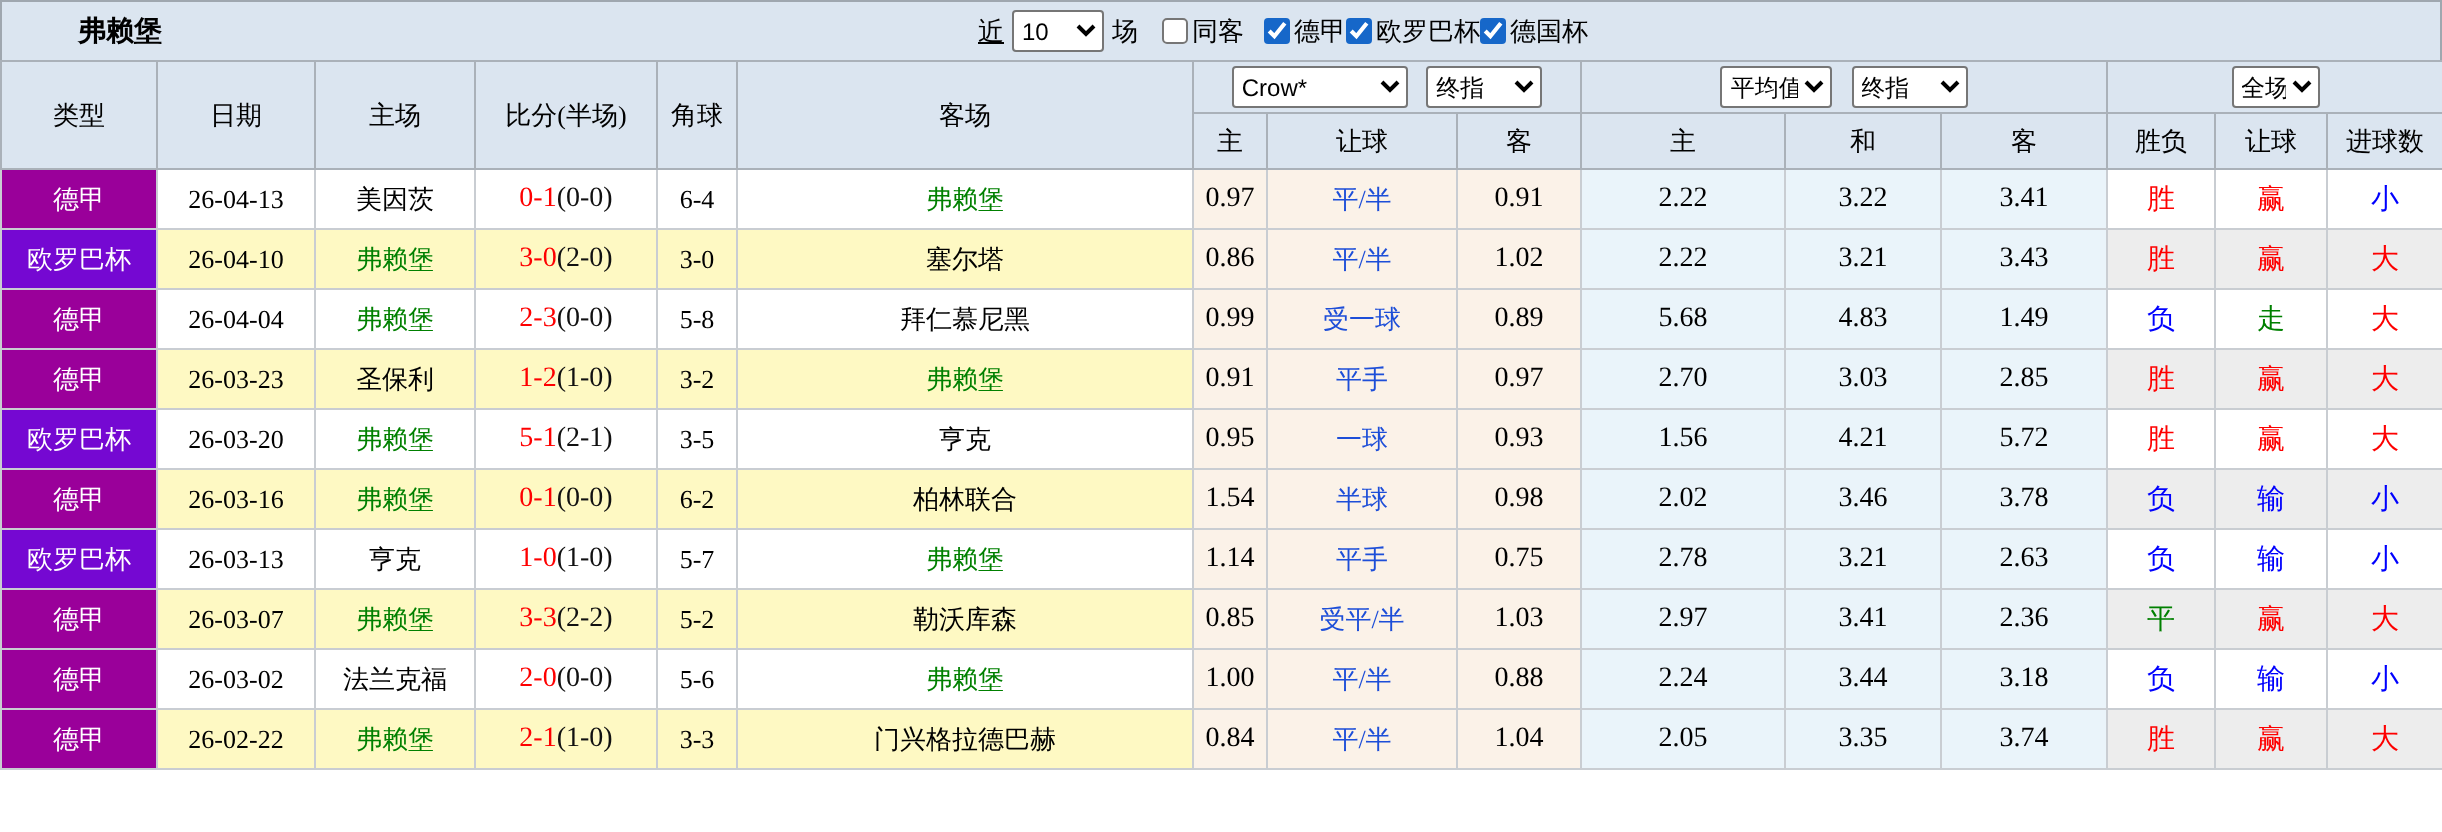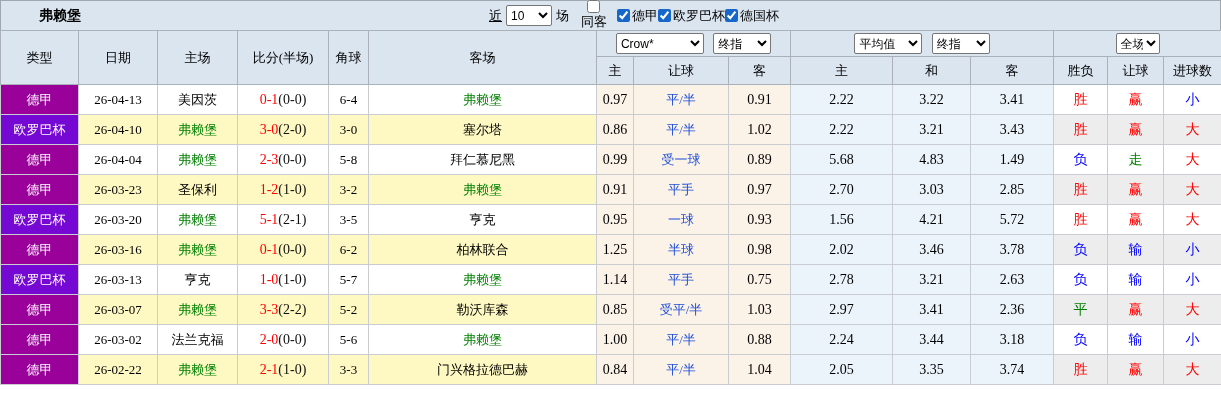--- a/index.html
+++ b/index.html
@@ -7,25 +7,25 @@
   .panel { width:1221px; height:416px; font-family:"Liberation Serif","DejaVu Serif",serif; color:#000; overflow:hidden; }
   .title-bar { position:relative; height:30px; background:#DBE5F0; border:1px solid #9FA7AF; border-bottom:none; display:flex; align-items:center; }
   .title { font-weight:bold; font-size:14px; margin-left:38px; }
   .controls { position:absolute; left:488px; top:0; height:100%; display:flex; align-items:center; font-size:13px; font-family:"Liberation Sans","DejaVu Sans",sans-serif; }
   .controls > * { margin-right:4px; }
   .near { text-decoration:underline; cursor:pointer; }
   select { font-family:"Liberation Sans","DejaVu Sans",sans-serif; font-size:12px; height:21px; background:#fff; border:1px solid #767676; border-radius:2px; }
   .sel-count { width:46px; }
   .sel-book { width:88px; }
   .sel-final { width:58px; }
-  .sel-avg { width:68px; }
+  .sel-avg { width:56px; }
   .sel-scope { width:44px; }
   input[type=checkbox]{ width:13px; height:13px; accent-color:#1667C9; vertical-align:middle; margin-right:2px; }
   .controls label { display:inline-flex; align-items:center; }
-  .gap-left { margin-left:8px;flex-direction:column; }
+  .gap-left { margin-left:8px; }
   table { width:1221px; table-layout:fixed; border-collapse:collapse; border:1px solid #9FA7AF; }
   thead th { background:#DBE5F0; border:1px solid #AAB1B9; font-weight:normal; font-size:13px; text-align:center; }
   tr.h1 { height:26px; }
   tr.h2 { height:28px; }
   .selcell select { margin:0 3px; }
   tbody td { border:1px solid #C9CDD2; text-align:center; height:30px; font-size:13px; overflow:hidden; white-space:nowrap; }
   td.type { color:#fff; }
   tr.odd  td.base { background:#fff; }
   tr.even td.base { background:#fef9c3; }
   td.cream { background:#FBF2E8; }
@@ -212,21 +212,21 @@
           <td class="resc res f-red">赢</td>
           <td class="resc res f-red">大</td>
         </tr>
         <tr class="even">
           <td class="type" style="background: rgb(154, 0, 154);">德甲</td>
           <td class="base">26-03-16</td>
           <td class="base focus">弗赖堡</td>
           <td class="base score"><span class="s-main">0-1</span><span class="s-half">(0-0)</span></td>
           <td class="base">6-2</td>
           <td class="base">柏林联合</td>
-          <td class="cream num">1.25</td>
+          <td class="cream num">1.54</td>
           <td class="cream hcap">半球</td>
           <td class="cream num">0.98</td>
           <td class="avgc num">2.02</td>
           <td class="avgc num">3.46</td>
           <td class="avgc num">3.78</td>
           <td class="resc res f-blue">负</td>
           <td class="resc res f-blue">输</td>
           <td class="resc res f-blue">小</td>
         </tr>
         <tr class="odd">

